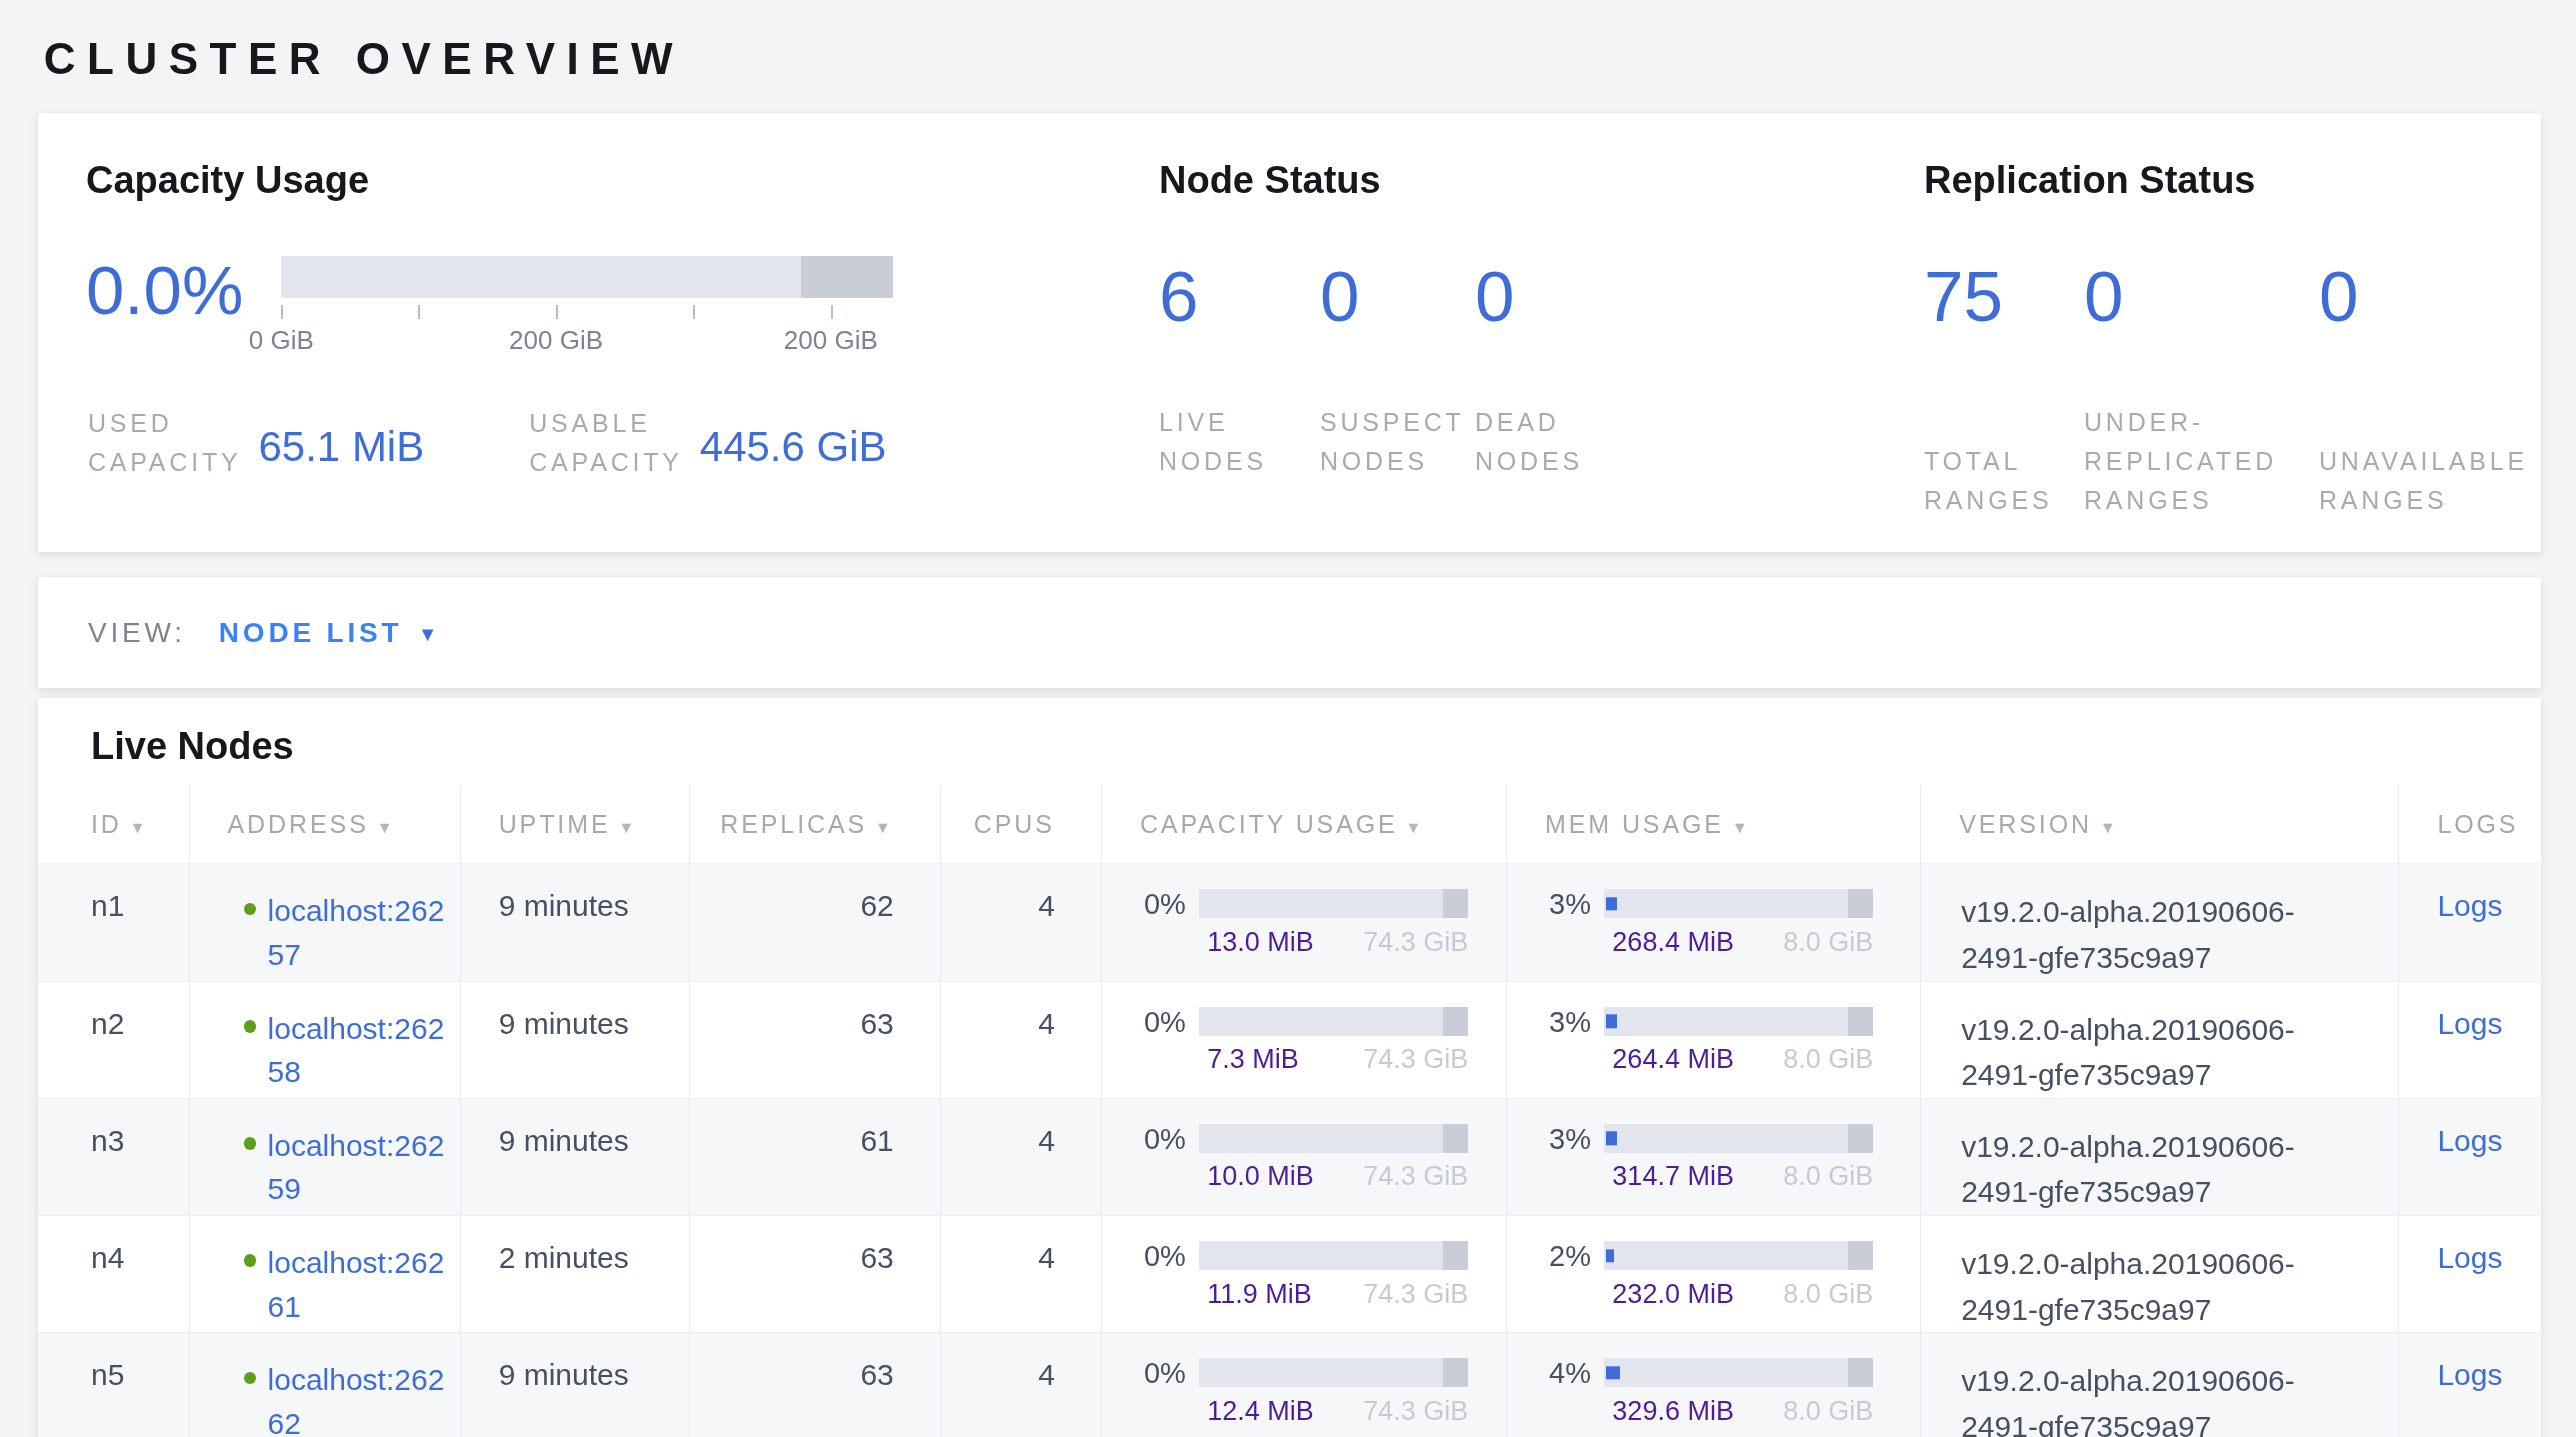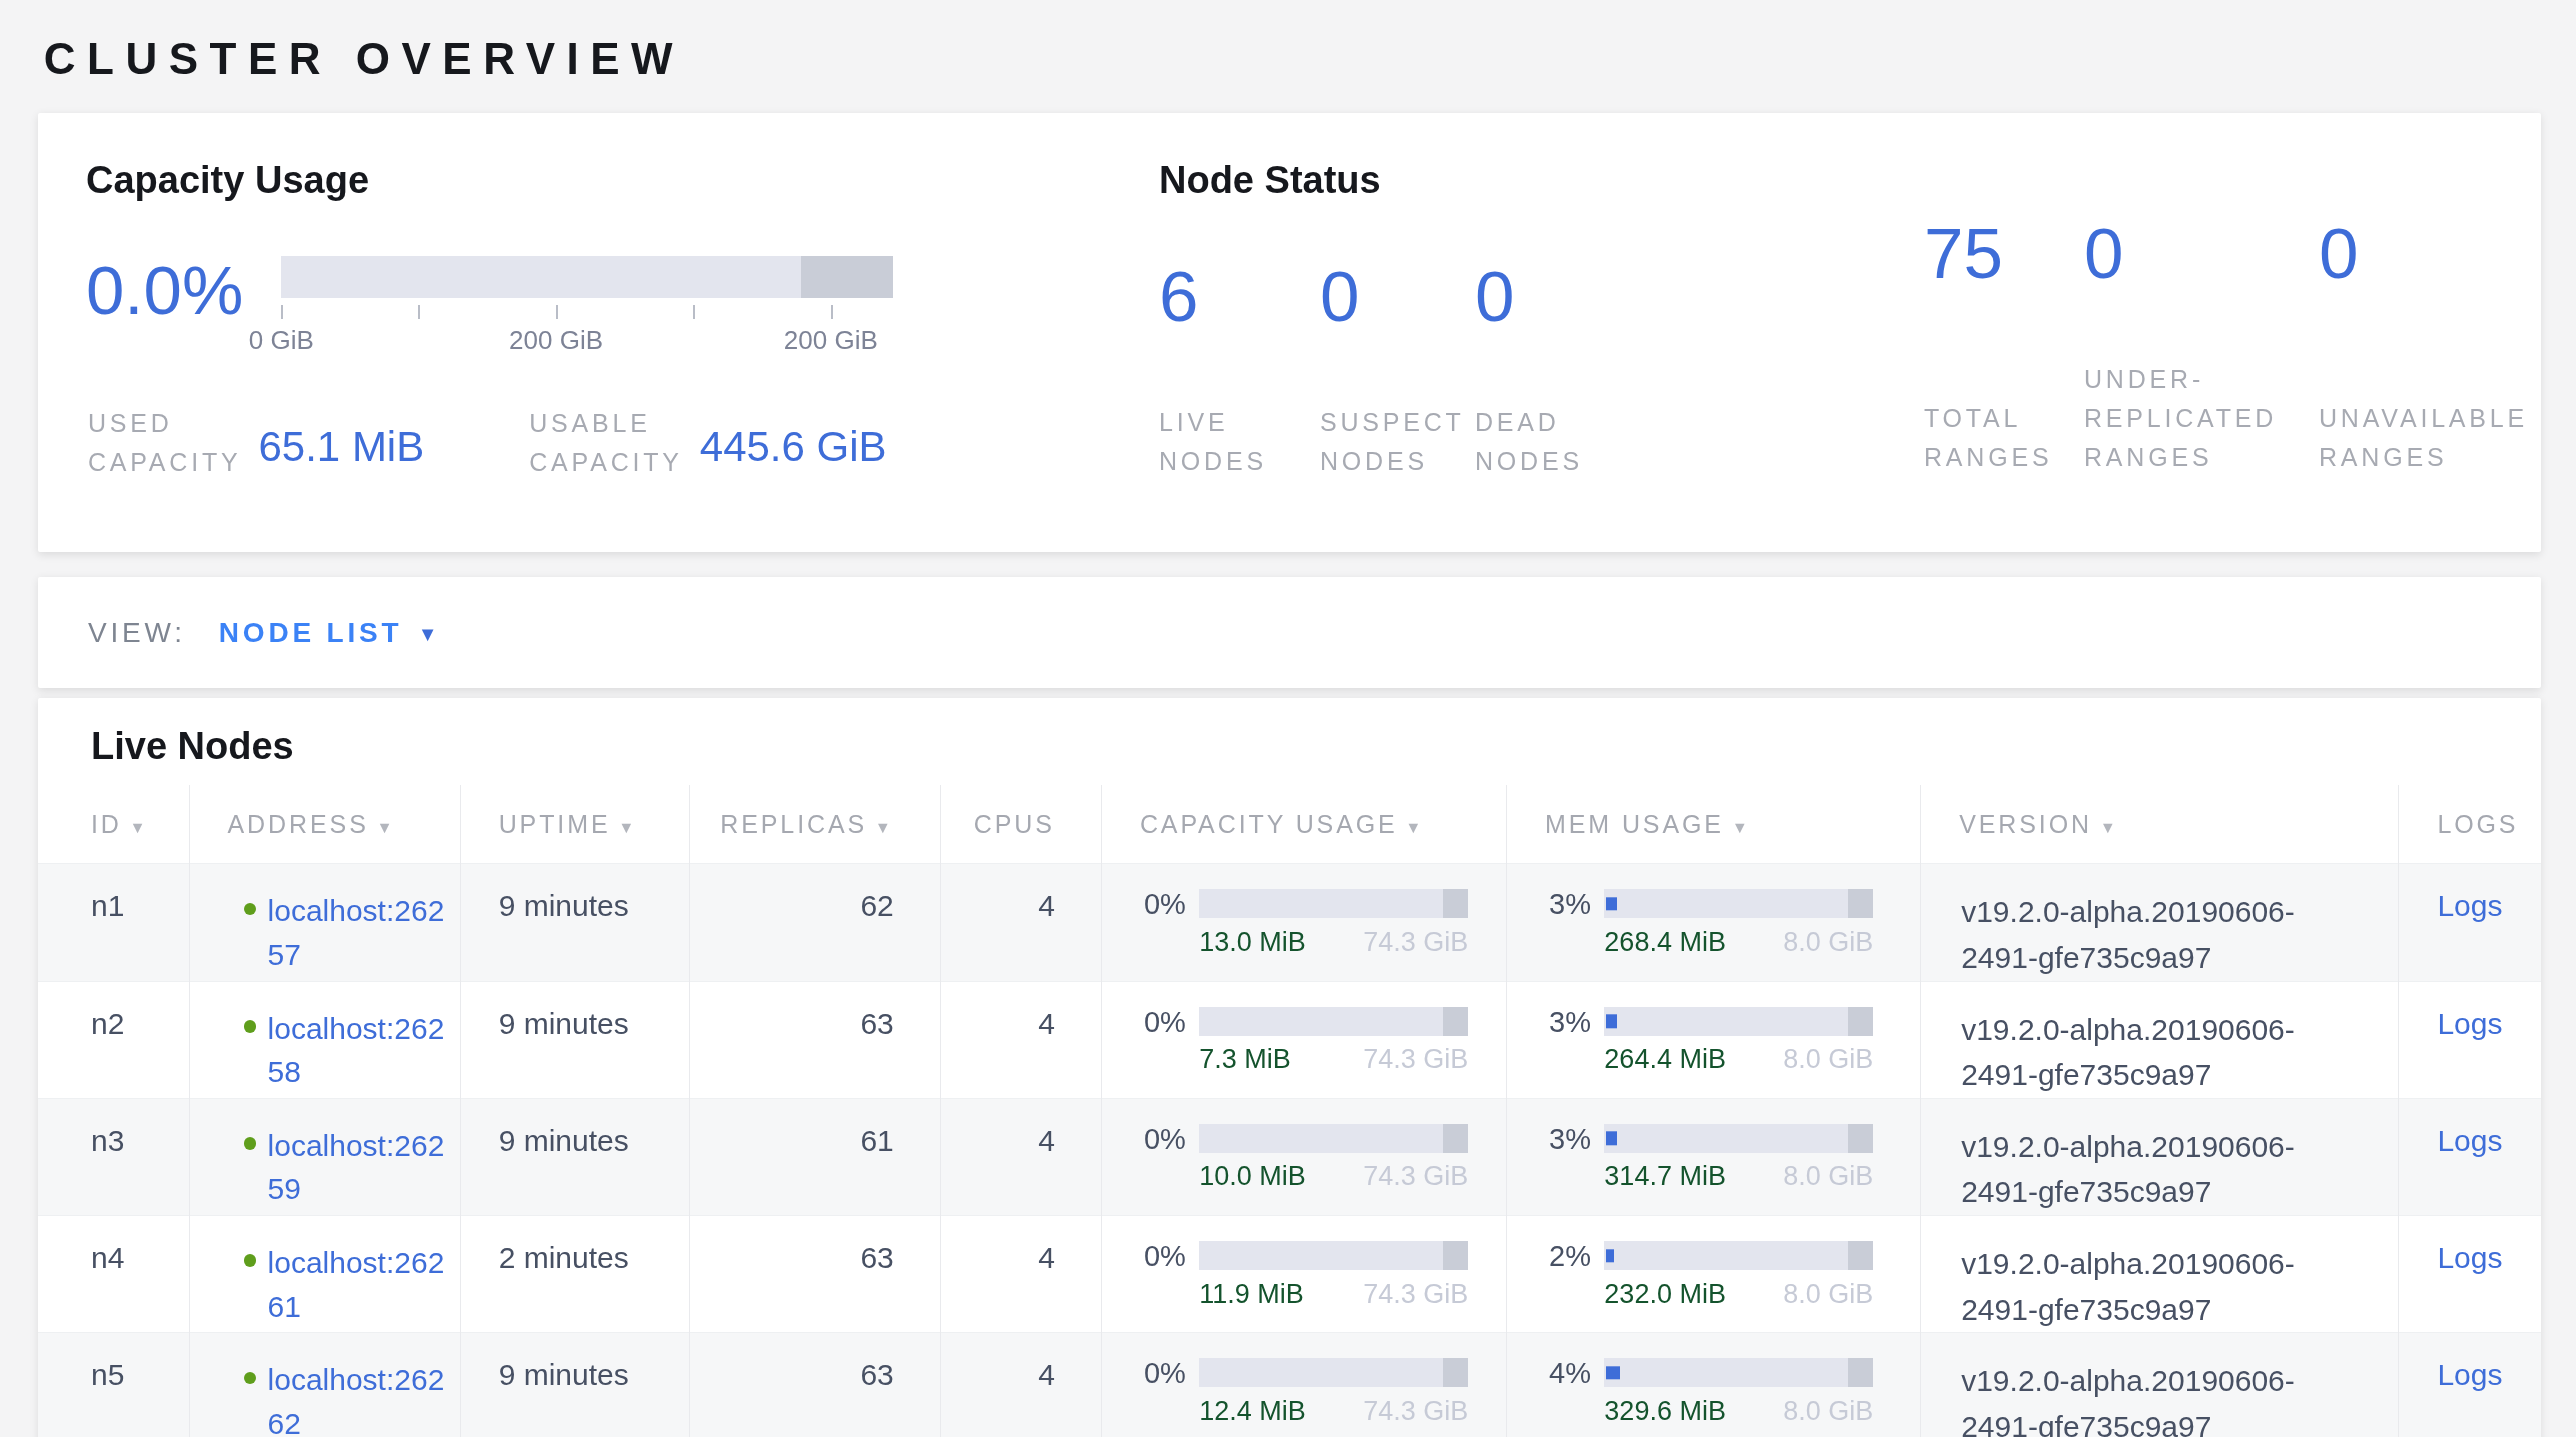--- a/index.html
+++ b/index.html
@@ -126,21 +126,21 @@
   .usage { display: flex; padding-left: 42px; }
   .usage-pct { font-size: 29px; color: #475063; margin-right: 13.4px; line-height: 31px; flex: none; }
   .bar-wrap { width: 269px; }
   .cell-bar { height: 29px; background: #e3e5ee; position: relative; }
   .cell-bar-dark { position: absolute; top: 0; right: 0; width: 9.5%; height: 100%; background: #c9cdd7; }
   .mem-sq {
     position: absolute; left: 1.9px; top: 50%; transform: translateY(-50%);
     height: 13.4px; width: 10.5px; background: #3e6dd8;
   }
   .bar-vals { display: flex; justify-content: space-between; margin-top: 8.6px; font-size: 27px; }
-  .bar-used { color: #14532d; }
+  .bar-used { color: #4c1d95; margin-left: 8px; }
   .bar-total { color: #c6cad6; }
 
   .ver-cell { padding-left: 40px; padding-right: 44px; line-height: 1.52; word-break: break-word; }
   td.c-logs { padding-left: 38px; }
 </style>
 </head>
 <body>
 
 <div class="page">
 
@@ -195,20 +195,21 @@
         <div class="metric-label col-n1">LIVE
 NODES</div>
         <div class="metric-label col-n2">SUSPECT
 NODES</div>
         <div class="metric-label col-n3">DEAD
 NODES</div>
       </div>
     </div>
 
     <div class="sec sec-repl">
+      <div class="sec-title">Replication Status</div>
       <div class="metric-row">
         <div class="metric-num col-r1">75</div>
         <div class="metric-num col-r2">0</div>
         <div class="metric-num col-r3">0</div>
       </div>
       <div class="labels-row">
         <div class="metric-label col-r1">TOTAL
 RANGES</div>
         <div class="metric-label col-r2">UNDER-
 REPLICATED

